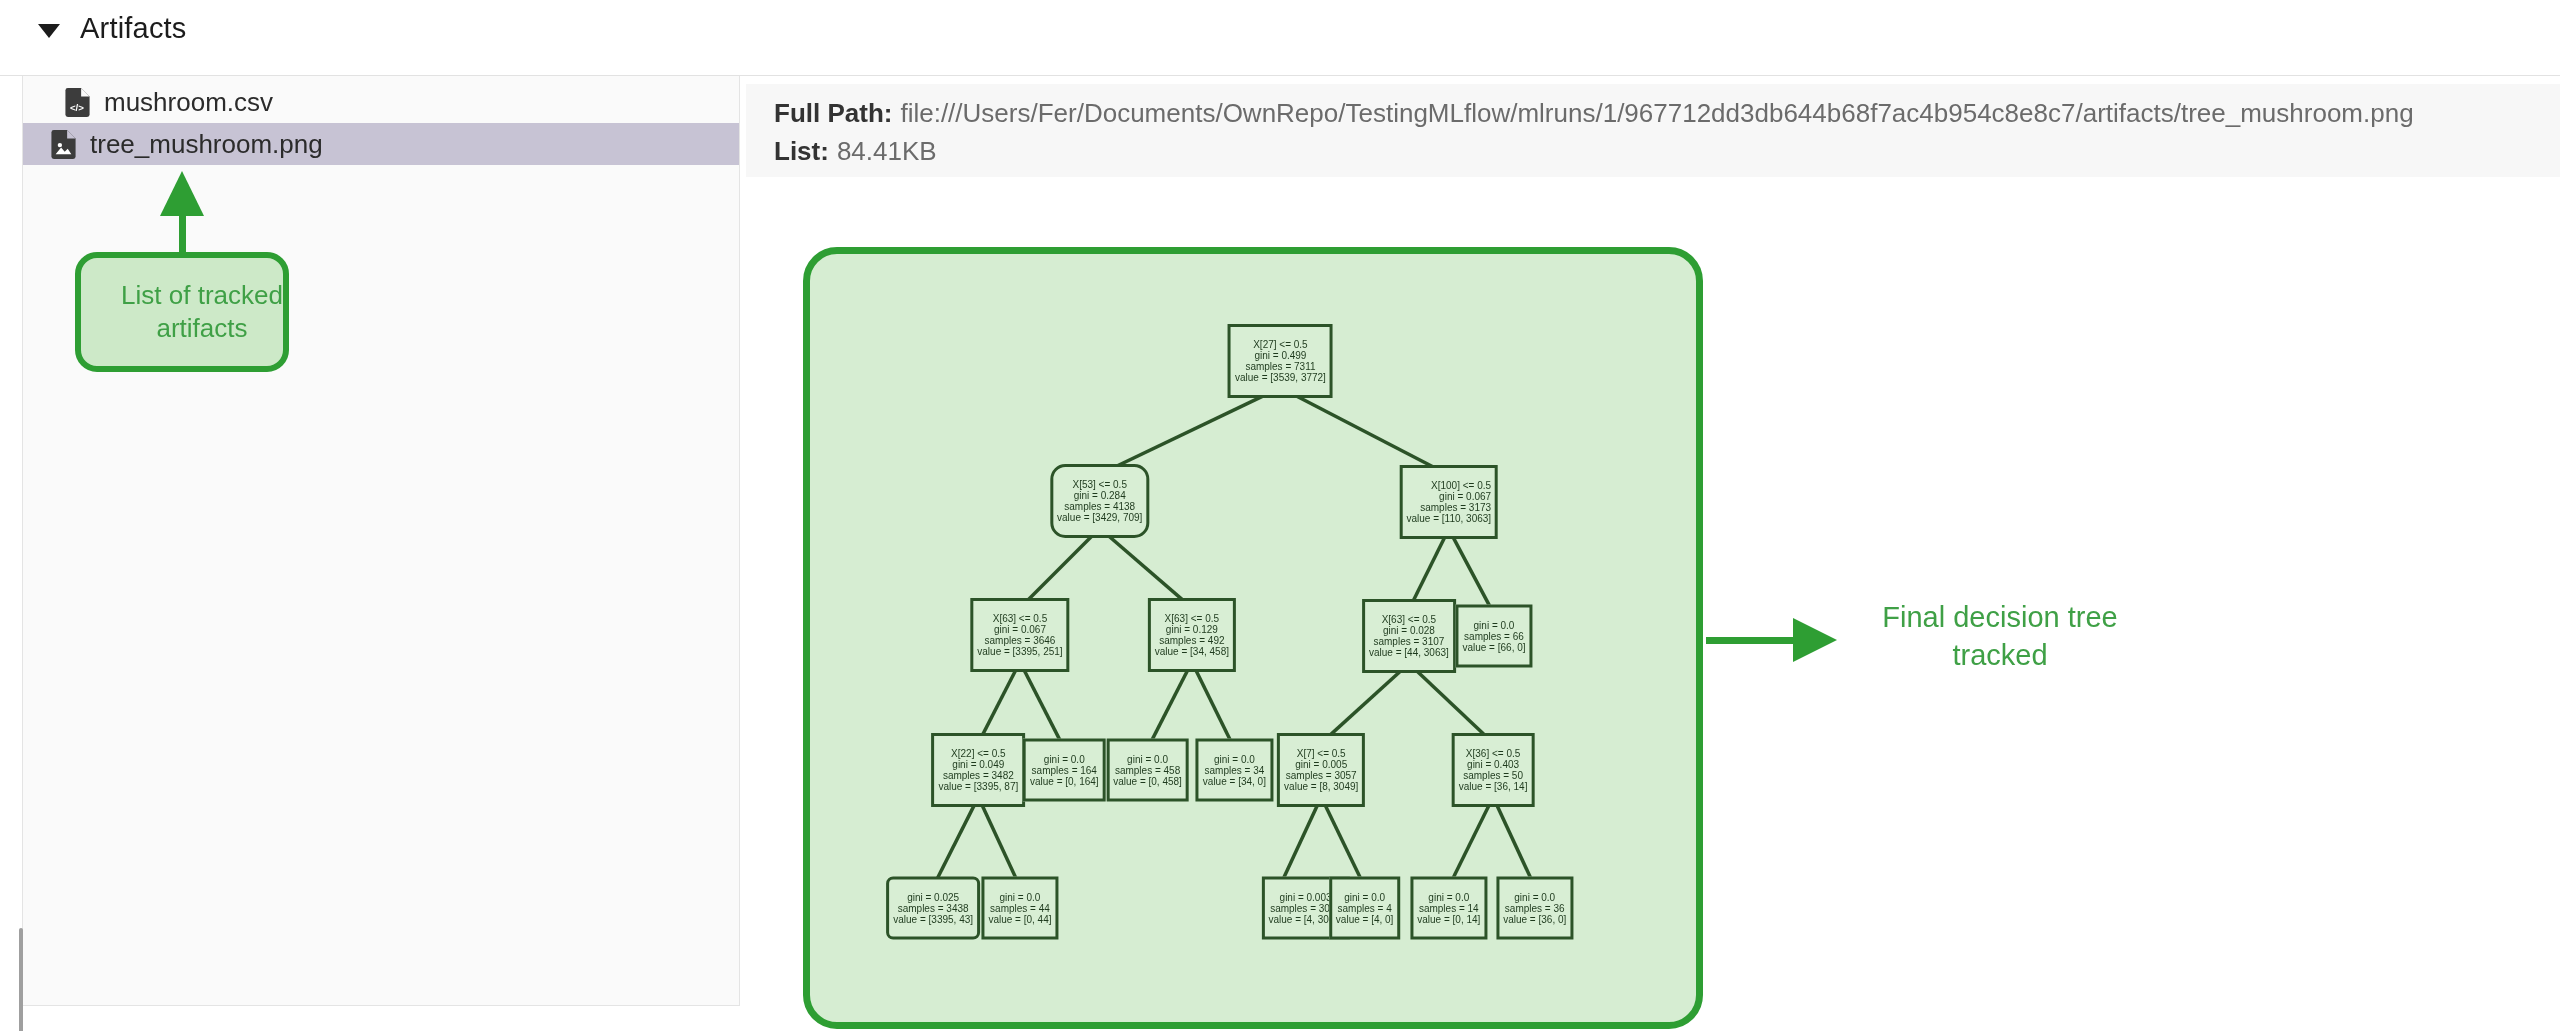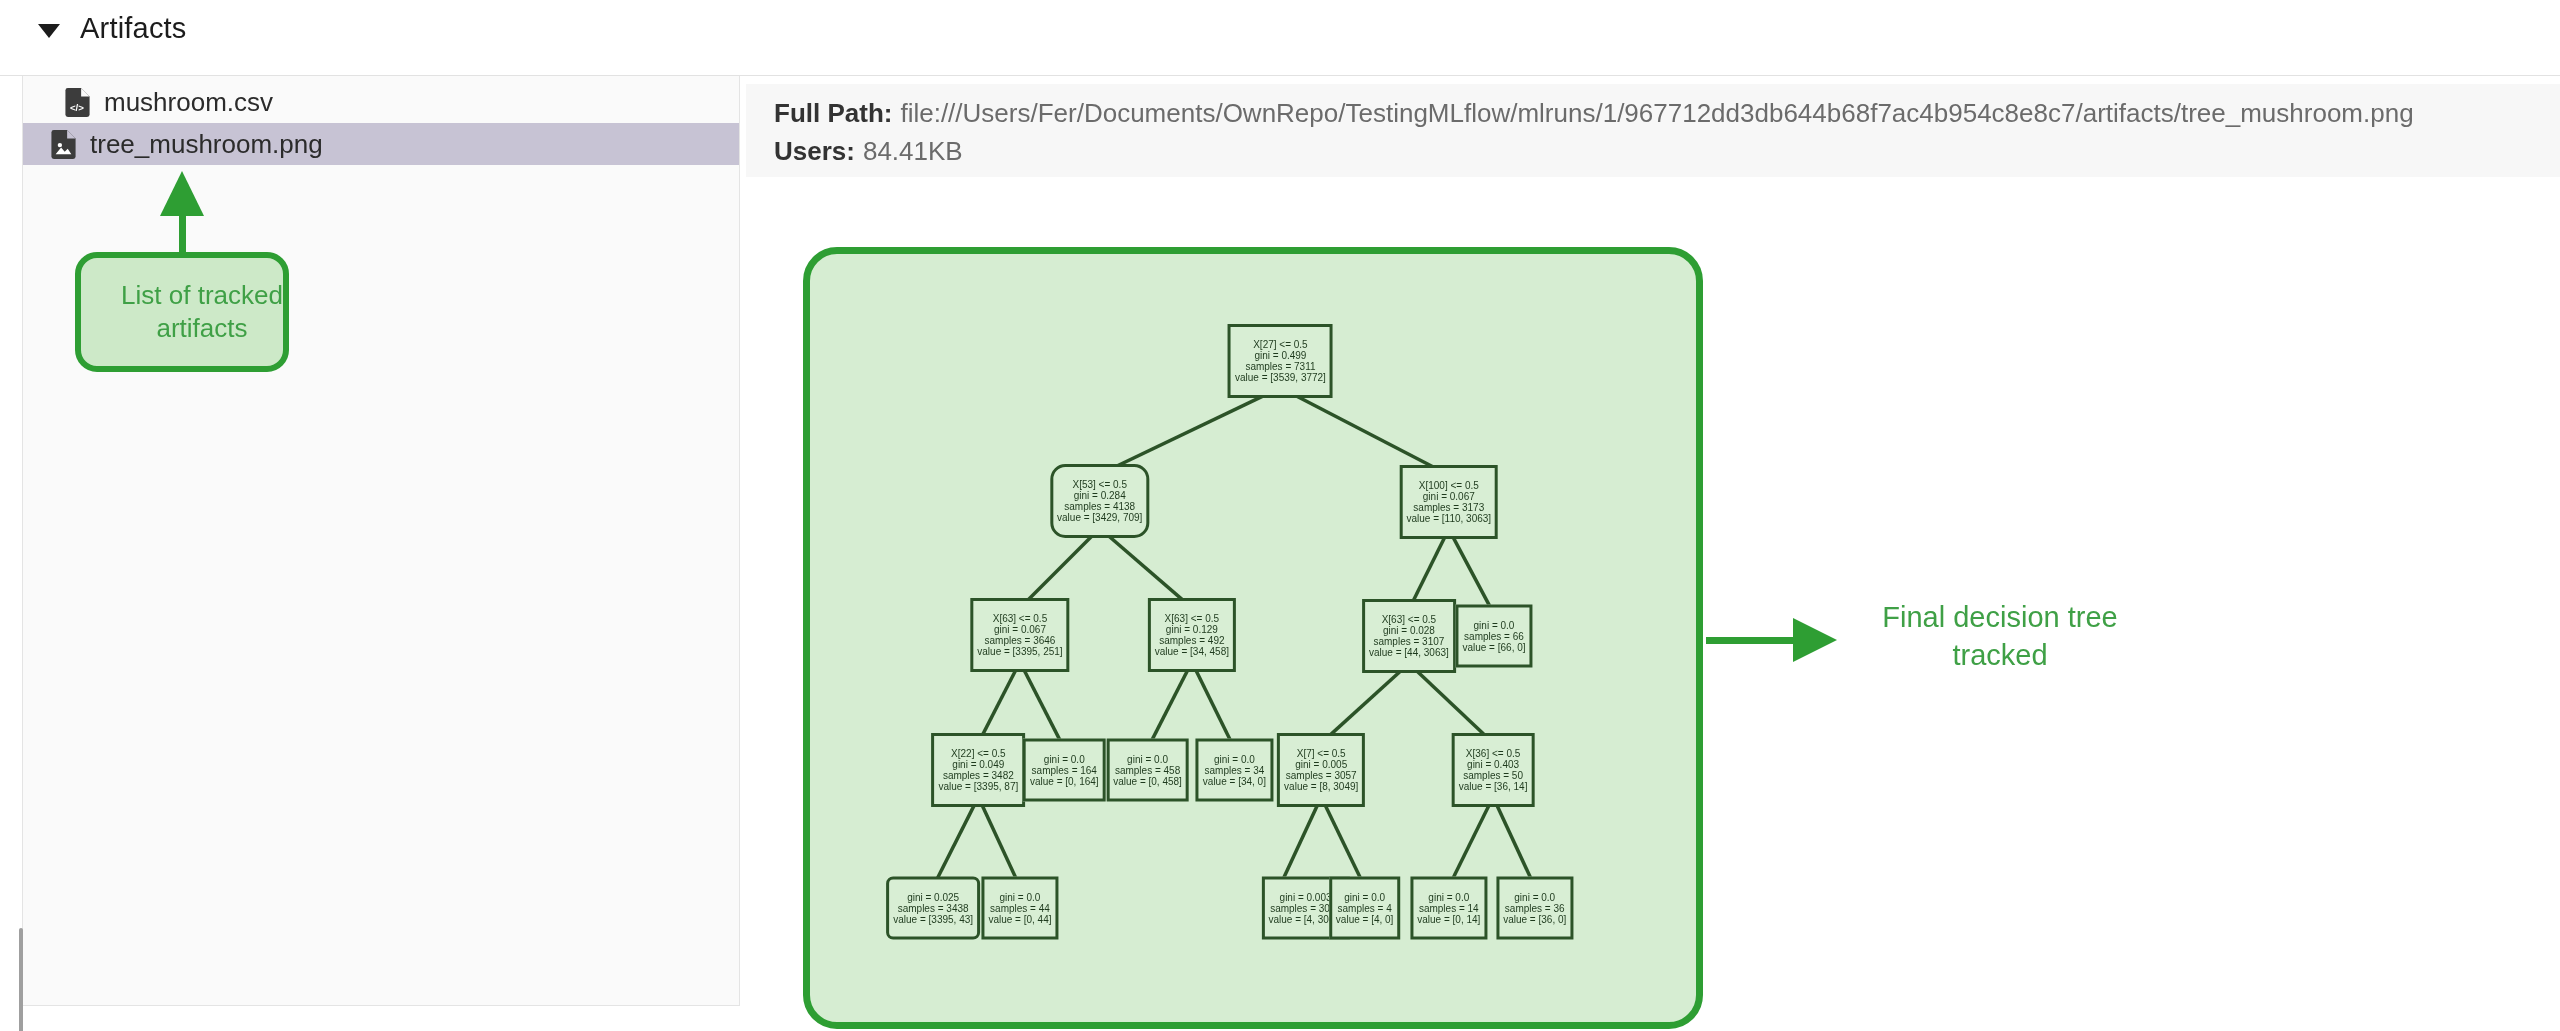--- a/index.html
+++ b/index.html
@@ -101,21 +101,21 @@
 
 <div class="left-annot-head"></div>
 <div class="left-annot-line"></div>
 <div class="left-annot-box annot">
   <div>List of tracked</div>
   <div>artifacts</div>
 </div>
 
 <div class="detail-header">
   <div><b>Full Path:</b><span>file:///Users/Fer/Documents/OwnRepo/TestingMLflow/mlruns/1/967712dd3db644b68f7ac4b954c8e8c7/artifacts/tree_mushroom.png</span></div>
-  <div><b>Users:</b><span>84.41KB</span></div>
+  <div><b>List:</b><span>84.41KB</span></div>
 </div>
 
 <div class="image-card">
   <div class="tree-canvas">
     <svg id="edges">
         <line x1="470.453125" y1="133.75" x2="289.71875" y2="220.28125"></line>
         <line x1="470.453125" y1="133.75" x2="638.796875" y2="221.0625"></line>
         <line x1="289.71875" y1="274.28125" x2="209.96875" y2="353.921875"></line>
         <line x1="289.71875" y1="274.28125" x2="381.859375" y2="353.921875"></line>
         <line x1="638.796875" y1="275.0625" x2="598.921875" y2="355.453125"></line>
@@ -138,21 +138,21 @@
         <div>gini = 0.499</div>
         <div>samples = 7311</div>
         <div>value = [3539, 3772]</div>
       </div>
       <div class="tree-node" style="left: 32.7%; top: 32.2%; border-radius: 15px;">
         <div>X[53] &lt;= 0.5</div>
         <div>gini = 0.284</div>
         <div>samples = 4138</div>
         <div>value = [3429, 709]</div>
       </div>
-      <div class="tree-node" style="left: 72.1%; top: 32.3%;">
+      <div class="tree-node" style="left: 72.1%; top: 32.3%; text-align: right;">
         <div>X[100] &lt;= 0.5</div>
         <div>gini = 0.067</div>
         <div>samples = 3173</div>
         <div>value = [110, 3063]</div>
       </div>
       <div class="tree-node" style="left: 23.7%; top: 49.6%;">
         <div>X[63] &lt;= 0.5</div>
         <div>gini = 0.067</div>
         <div>samples = 3646</div>
         <div>value = [3395, 251]</div>

